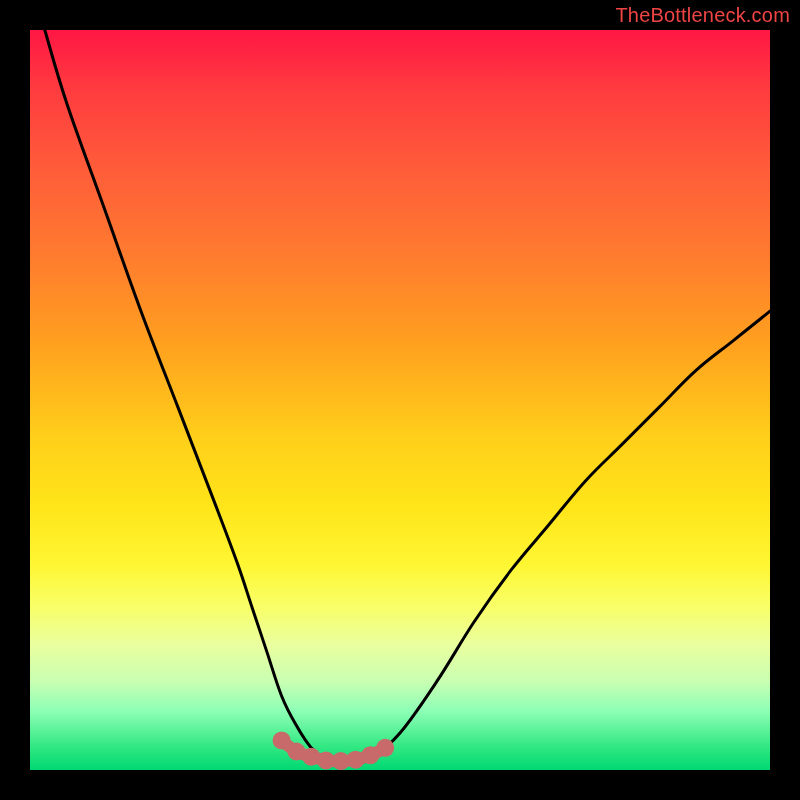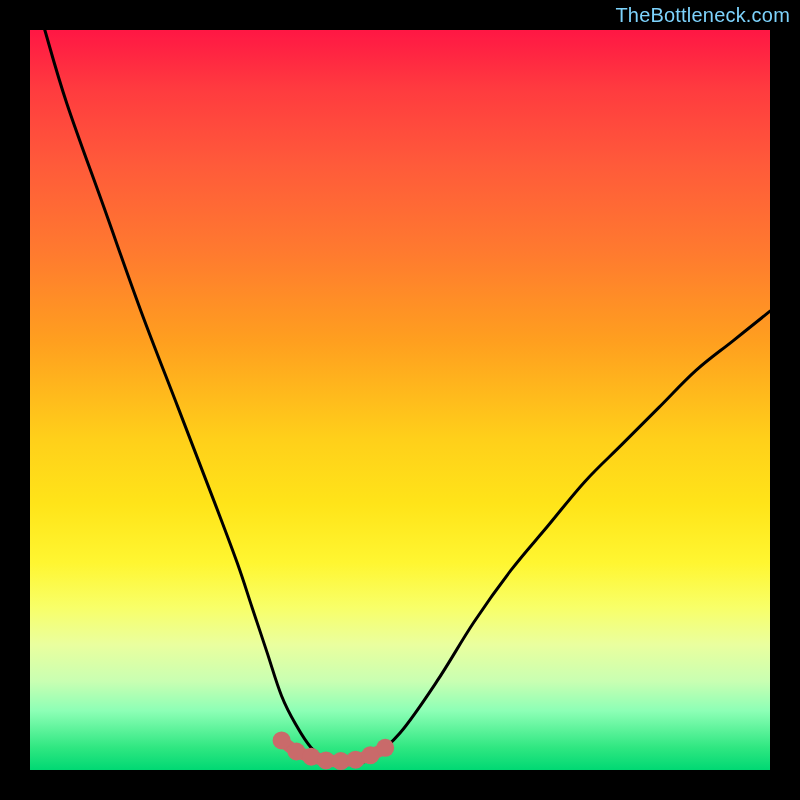--- a/index.html
+++ b/index.html
@@ -41,21 +41,21 @@
       #c9ffb2 88%,
       #8dffb6 92%,
       #2fe781 97%,
       #00d873 100%
     );
   }
   .watermark {
     position: absolute;
     top: 4px;
     right: 10px;
-    color: #7dd3fc;
+    color: #ef4444;
     font-size: 20px;
     letter-spacing: 0.2px;
     font-weight: 400;
     user-select: none;
   }
   svg.curve {
     position: absolute;
     left: 0;
     top: 0;
     width: 740px;

